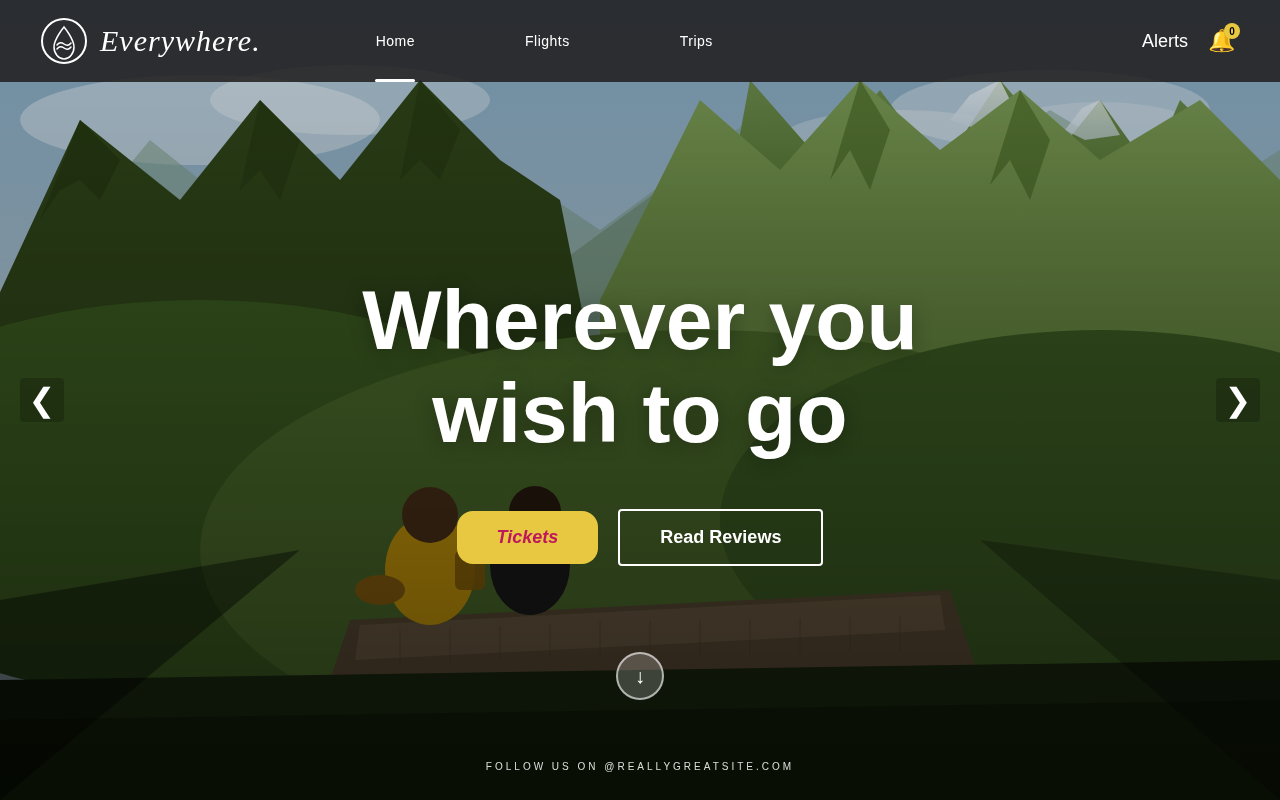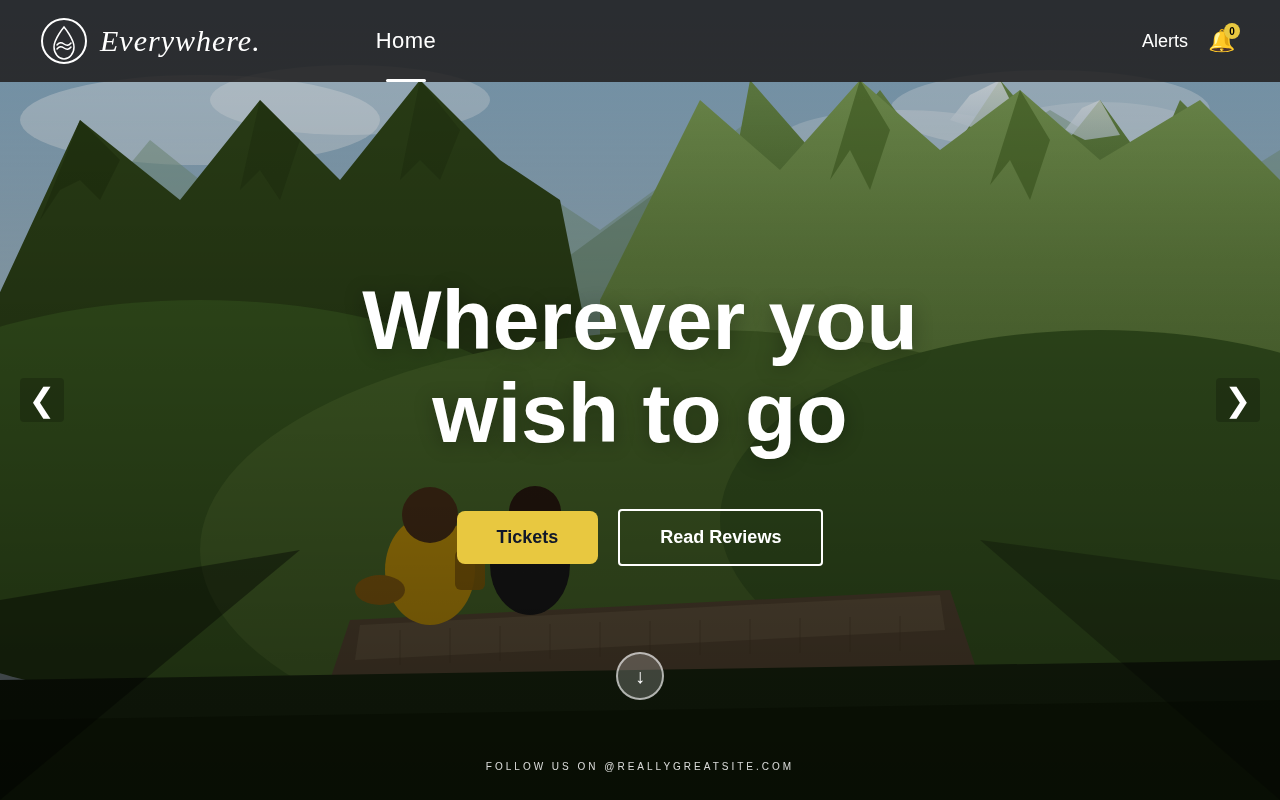--- a/index.html
+++ b/index.html
@@ -46,21 +46,21 @@
     .nav-links {
       display: flex;
       align-items: center;
       gap: 0;
       flex: 1;
     }
 
     .nav-link {
       color: #fff;
       text-decoration: none;
-      font-size: 22px;
+      font-size: 14px;
       font-family: sans-serif;
       padding: 0 55px;
       height: 82px;
       display: flex;
       align-items: center;
       position: relative;
       letter-spacing: 0.5px;
     }
 
     .nav-link.active::after {
@@ -160,28 +160,29 @@
     }
 
     .hero-buttons {
       display: flex;
       gap: 20px;
       align-items: center;
     }
 
     .btn-tickets {
       background: #e8c840;
-      color: #0f172a;
+      color: #be185d;
       border: none;
       padding: 16px 40px;
       font-size: 18px;
       font-weight: 600;
-      border-radius: 8px;
+      border-radius: 16px;
       cursor: pointer;
       font-family: sans-serif;
+      font-style: italic;
     }
 
     .btn-reviews {
       background: transparent;
       color: #fff;
       border: 2px solid #fff;
       padding: 16px 40px;
       font-size: 18px;
       font-weight: 600;
       border-radius: 4px;
@@ -360,20 +361,22 @@
         <path d="M24 10 C24 10, 14 22, 14 30 C14 36.6 18.7 42 24 42 C29.3 42 34 36.6 34 30 C34 22 24 10 24 10Z" fill="none" stroke="white" stroke-width="1.5"></path>
 
         <path d="M17 28 Q20 24, 24 27 Q28 30, 31 26" fill="none" stroke="white" stroke-width="1.5" stroke-linecap="round"></path>
         <path d="M17 32 Q20 28, 24 31 Q28 34, 31 30" fill="none" stroke="white" stroke-width="1.5" stroke-linecap="round"></path>
       </svg>
       <span class="nav-brand-name">Everywhere.</span>
     </div>
 
     <div class="nav-links">
       <a class="nav-link active" href="#">Home</a>
+      <a class="nav-link" href="#">Flights</a>
+      <a class="nav-link" href="#">Trips</a>
     </div>
 
     <div class="nav-right">
       <span class="nav-alerts">Alerts</span>
       <div class="nav-bell-container">
         <span class="nav-bell">🔔</span>
         <span class="nav-badge">0</span>
       </div>
     </div>
   </nav>

